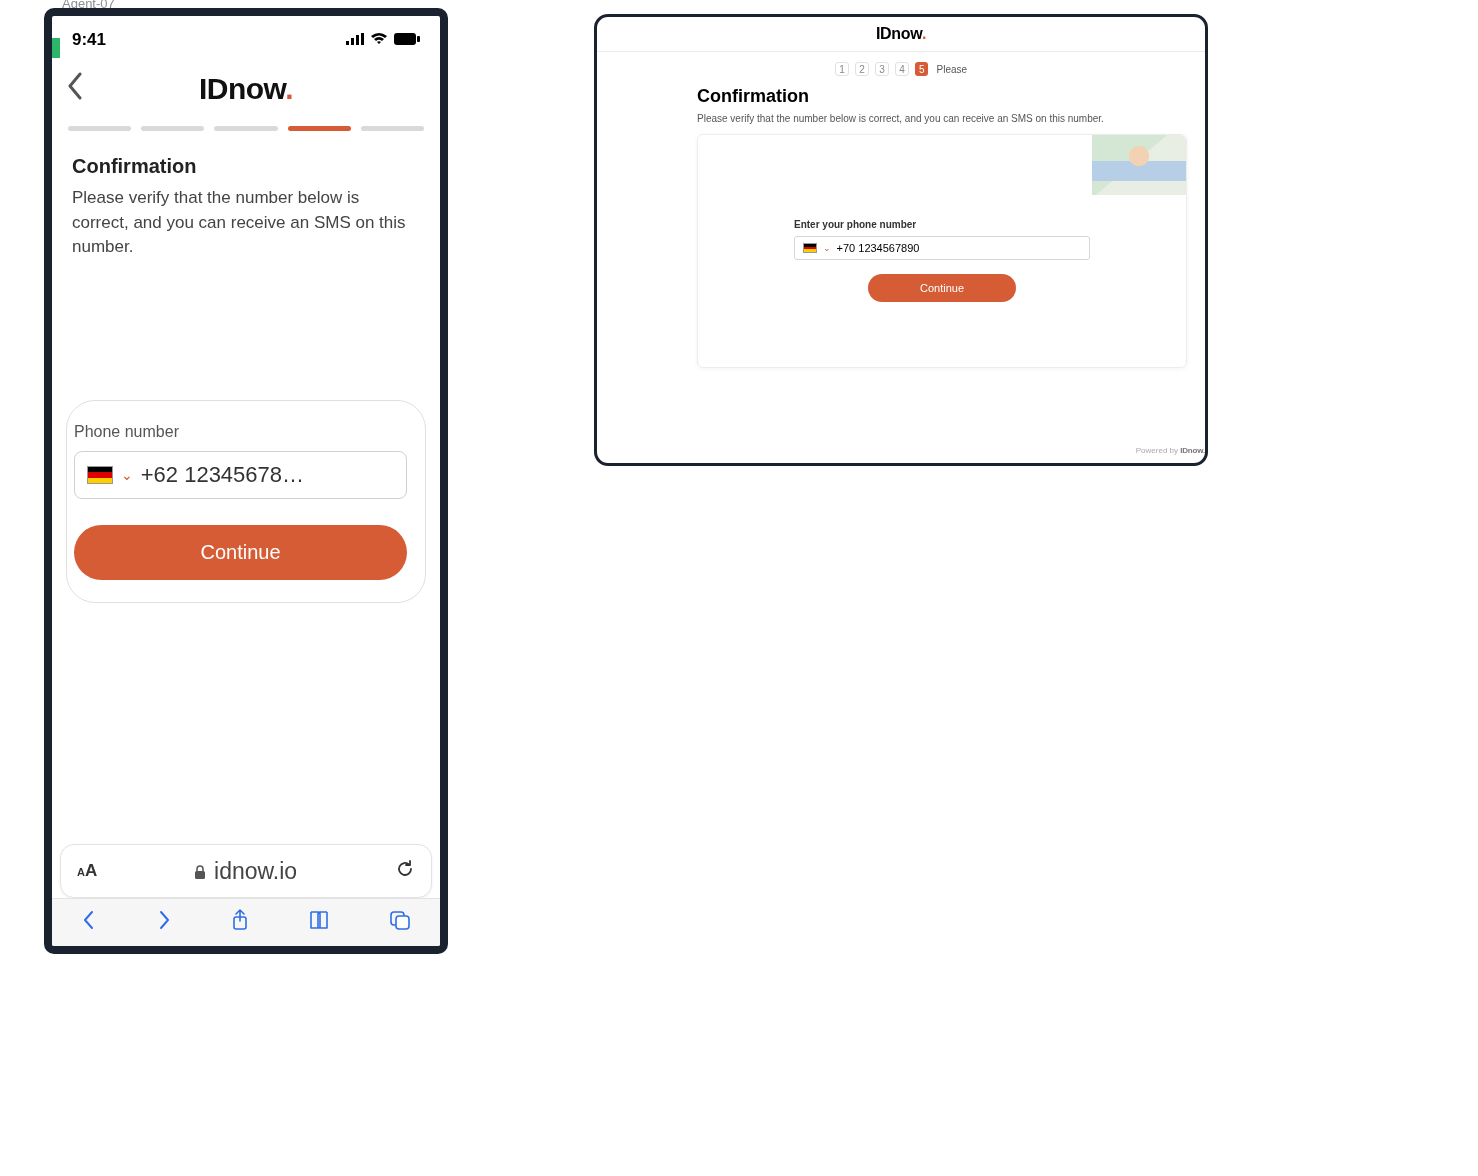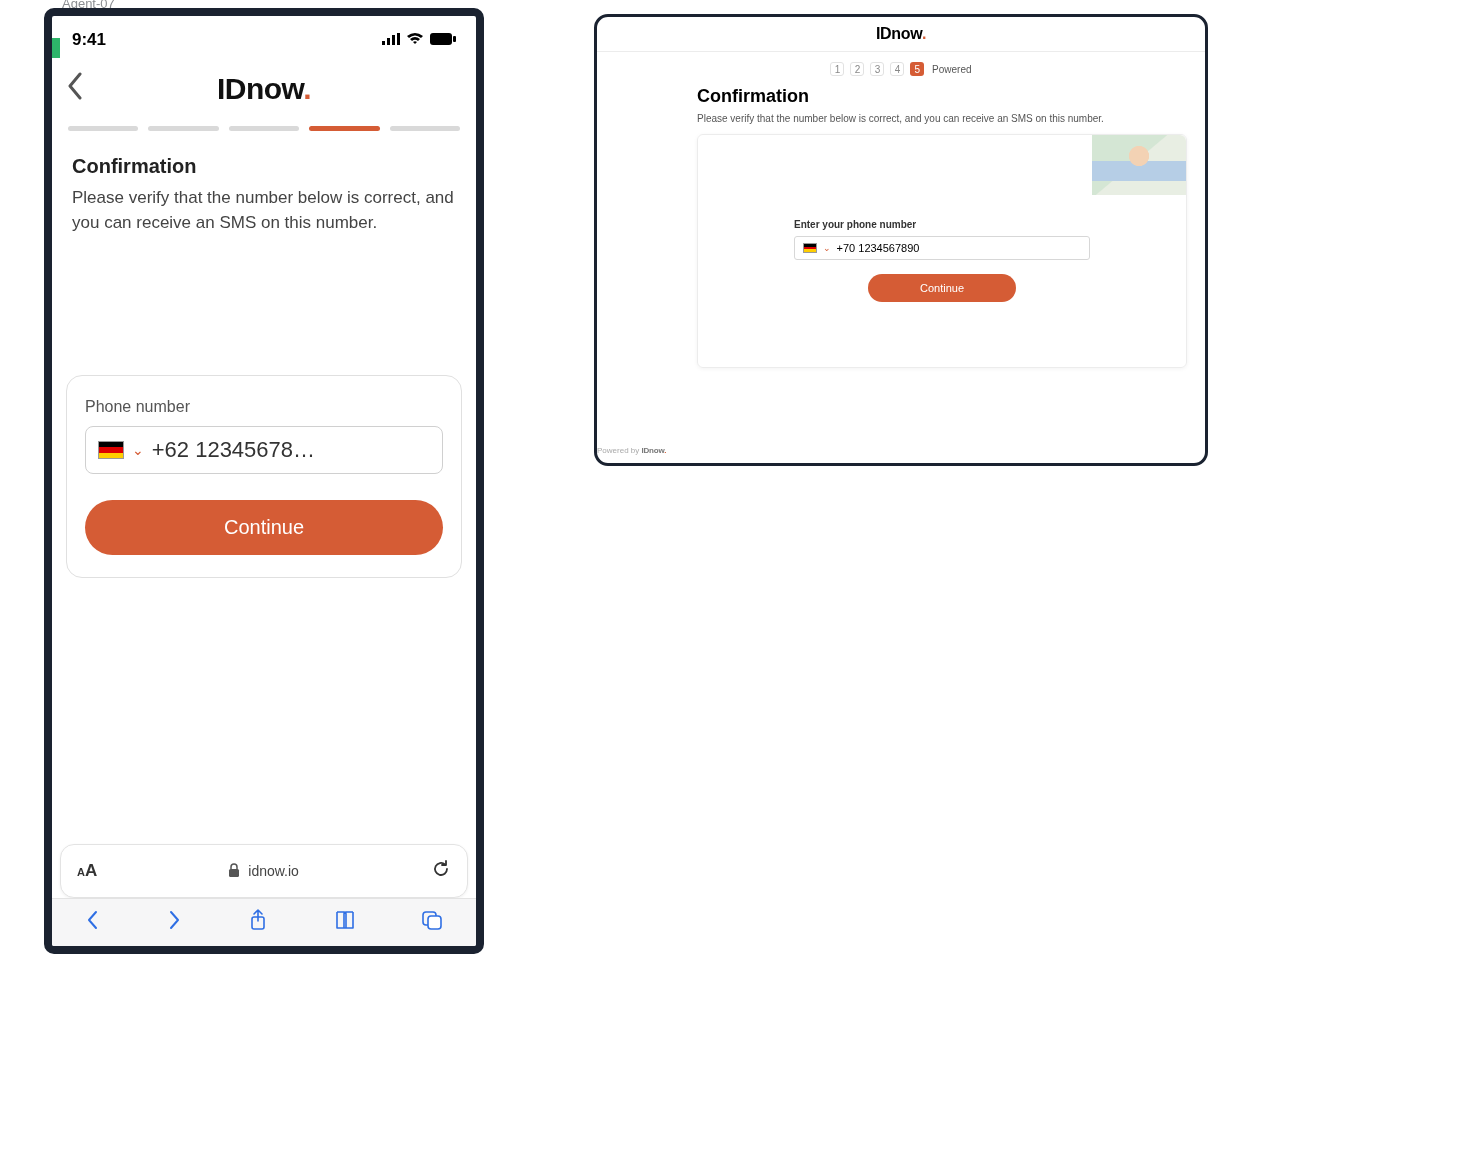--- a/index.html
+++ b/index.html
@@ -9,21 +9,21 @@
     width: 1478px;
     height: 1176px;
     position: relative;
   }
 
   
   .mobile-frame {
     position: absolute;
     left: 44px;
     top: 8px;
-    width: 440px;
+    width: 404px;
     height: 946px;
     border: 8px solid #1a2230;
     border-radius: 10px;
     background: #ffffff;
     overflow: hidden;
   }
   .mobile-green-edge {
     position: absolute;
     left: -2px; top: 22px; width: 10px; height: 20px;
     background: #2db56a;
@@ -84,22 +84,22 @@
   }
   .progress .active { background: #d55c35; }
 
   .mobile-body { padding: 8px 20px 0 20px; }
   .mobile-body h2 { font-size: 20px; font-weight: 700; color:#222; margin-bottom:8px;}
   .mobile-body p  { font-size: 17px; color:#444; line-height:1.45; }
 
   .card {
     margin: 140px 14px 0 14px;
     border: 1.5px solid #e0e0e0;
-    border-radius: 16px;
-    padding: 22px 18px 22px 18px;
+    border-radius: 29px;
+    padding: 22px 18px 22px 7px;
   }
   .card .field-label { font-size:16px; color:#555; margin-bottom:10px; }
   .phone-input {
     display:flex; align-items:center; gap:8px;
     border:1.5px solid #d0d0d0; border-radius:8px;
     padding:10px 12px; font-size:22px; color:#333;
   }
   .flag-de {
     display:inline-block; width:26px; height:18px; position:relative; border:0.5px solid #999;
     background: linear-gradient(#000 0 33.3%, #dd0000 33.3% 66.6%, #ffce00 66.6% 100%);
@@ -116,21 +116,21 @@
 
   
   .safari-bar {
     position:absolute; bottom:48px; left:8px; right:8px; height:54px;
     border:1px solid #e3e3e3; border-radius:14px;
     background:#fff; display:flex; align-items:center;
     padding:0 16px; gap:10px;
     box-shadow: 0 1px 3px rgba(0,0,0,.06);
   }
   .safari-bar .aA { font-size:15px; color:#333; font-weight:600; letter-spacing:-1px;}
-  .safari-bar .url { flex:1; text-align:center; font-size:14px; color:#444; display:flex; align-items:center; justify-content:center; gap:8px;}
+  .safari-bar .url { flex:1; text-align:center; font-size:23px; color:#444; display:flex; align-items:center; justify-content:center; gap:8px;}
   .safari-bar .reload { font-size:20px; color:#333; }
   .safari-toolbar {
     position:absolute; bottom:0; left:0; right:0; height:48px;
     background:#f6f6f7; border-top:1px solid #e3e3e3;
     display:flex; justify-content:space-around; align-items:center;
     color:#2f6fe4; font-size:22px;
   }
 
   
   .desktop-frame {
@@ -191,21 +191,21 @@
     border:1px solid #d7d7d7; border-radius:3px;
     padding:5px 8px; font-size:11px; width:100%;
   }
   .desktop-phone .flag-de { width:14px; height:10px; }
   .desktop-phone .chev { font-size:9px; }
   .desktop-btn {
     margin-top:14px; background:#d55c35; color:#fff; border:none;
     border-radius:18px; font-size:11px; padding:8px 52px;
   }
 
-  .powered { margin-top:auto; text-align:left; font-size:8px; color:#aaa; padding:8px 0;}
+  .powered { margin-top:auto; text-align:right; font-size:8px; color:#aaa; padding:8px 0;}
   .powered strong{ color:#777; font-weight:800; letter-spacing:-.2px;}
   .powered .dot{color:#d55c35;}
 </style>
 </head>
 <body>
 
 <span class="mobile-tab-label">Agent-07</span>
 
 <div class="mobile-frame">
 
@@ -319,21 +319,21 @@
   <div class="desktop-header">
     <span>IDnow</span><span class="brand-dot">.</span>
   </div>
 
   <div class="stepper">
     <span class="step-box">1</span>
     <span class="step-box">2</span>
     <span class="step-box">3</span>
     <span class="step-box">4</span>
     <span class="step-box step-active">5</span>
-    <span class="step-label">Powered</span>
+    <span class="step-label">Please</span>
   </div>
 
   <div class="desktop-body">
     <h3>Confirmation</h3>
     <p>Please verify that the number below is correct, and you can receive an SMS on this number.</p>
 
     <div class="desktop-card">
       <div class="agent-thumb"></div>
       <div class="lbl">Enter your phone number</div>
       <div class="desktop-phone">

